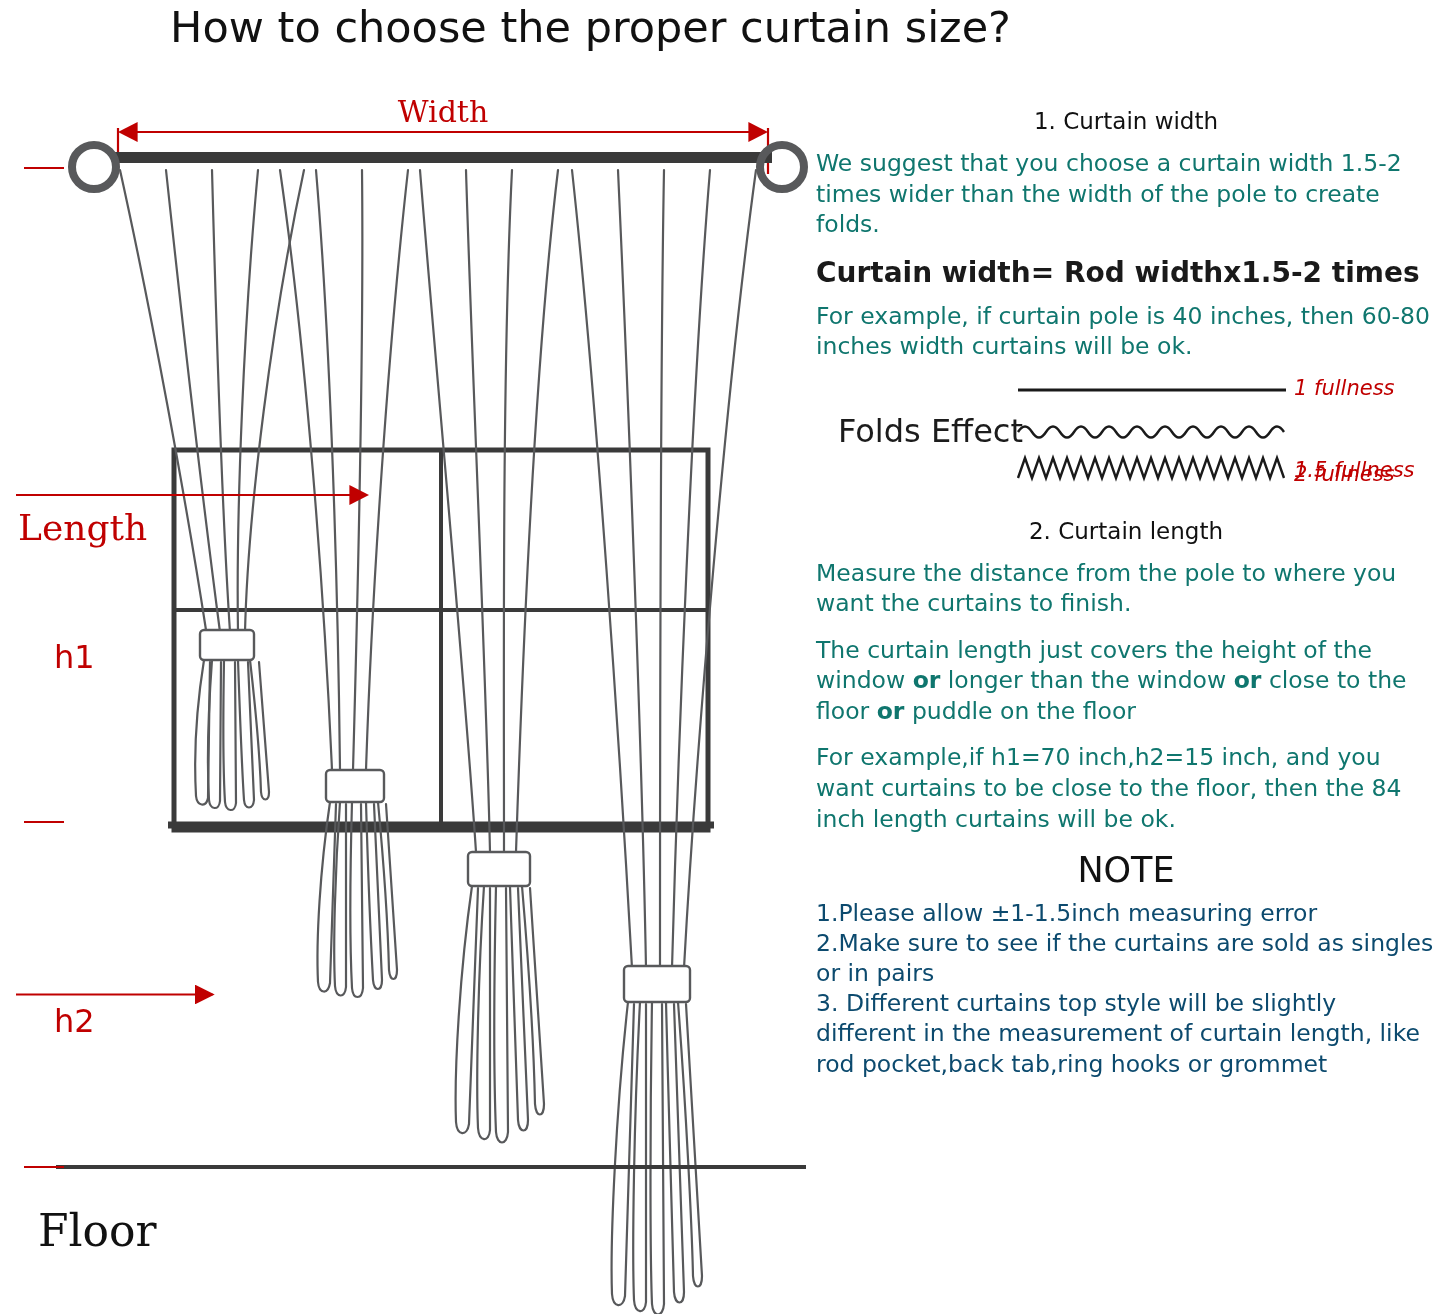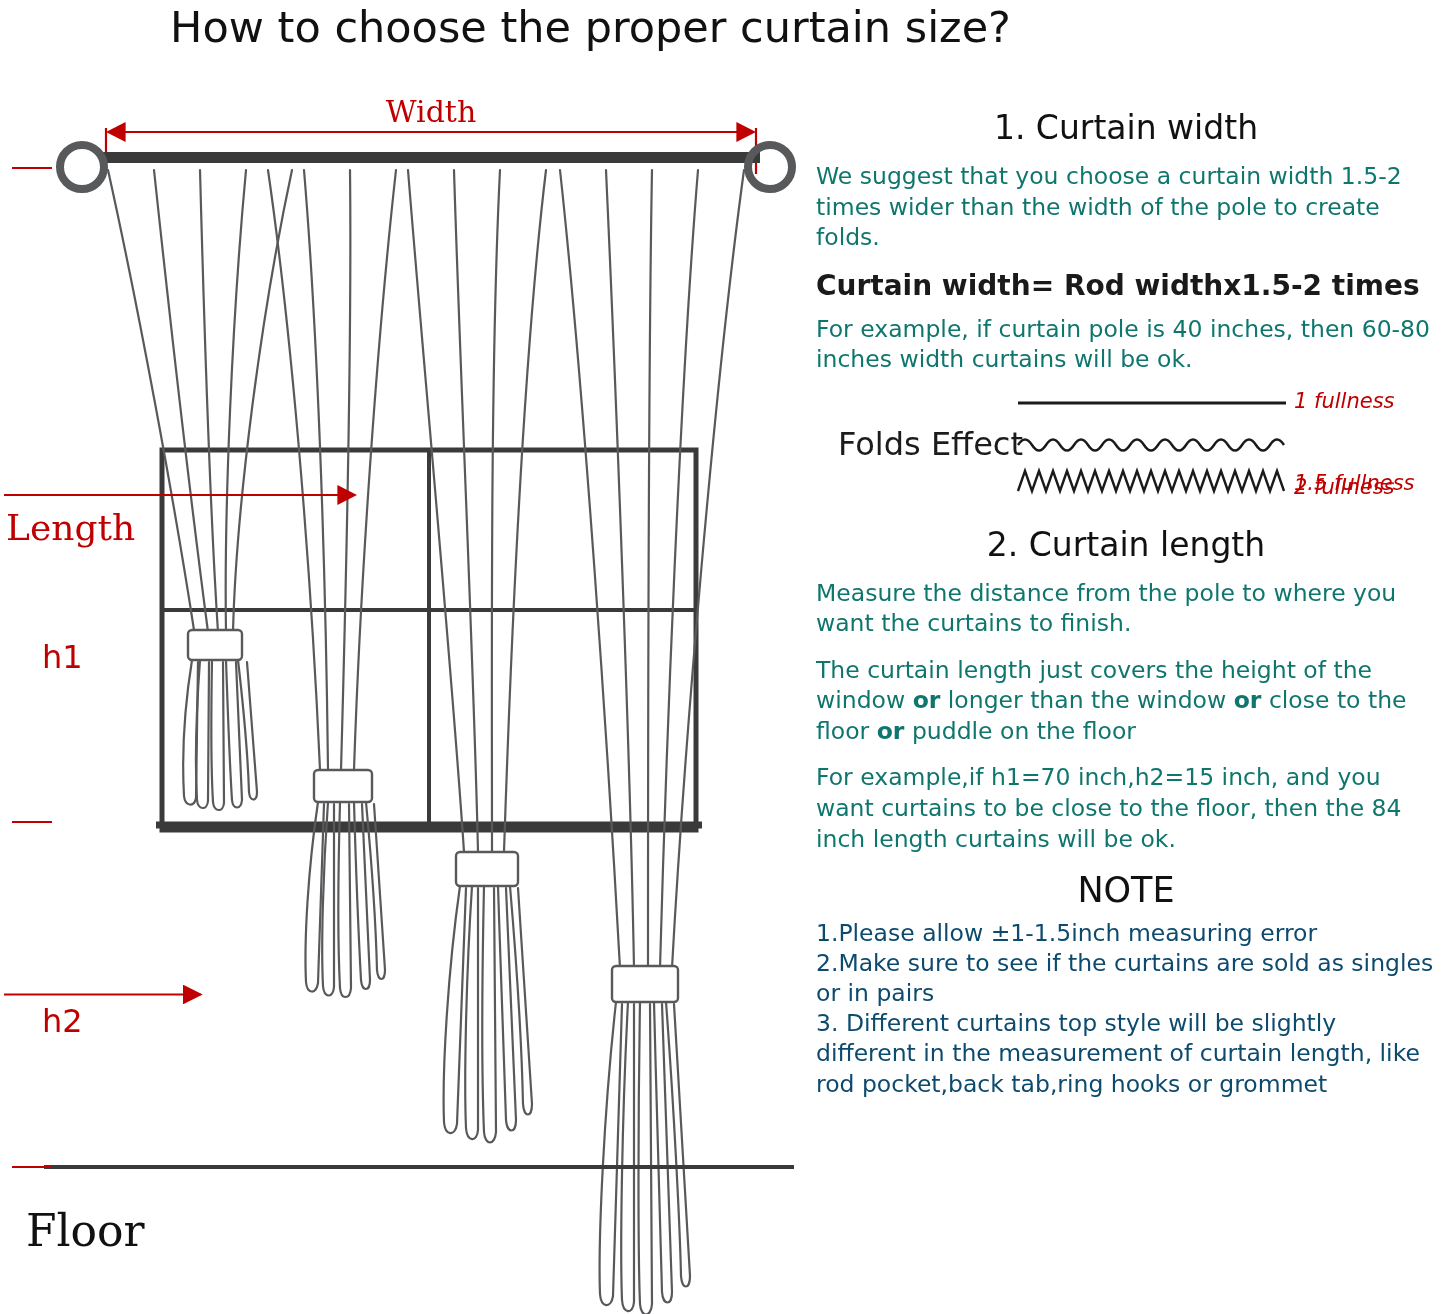--- a/index.html
+++ b/index.html
@@ -20,34 +20,34 @@
     text-align: center;
     font-family: "DejaVu Sans", sans-serif;
     font-size: 43px;
     font-weight: 400;
     letter-spacing: 0px;
     color: #111;
   }
   
   #diagram {
     position: absolute;
-    top: 70px; left: 4px;
+    top: 70px; left: 16px;
     width: 800px; height: 1244px;
   }
   #diagram svg { display: block; }
 
   
   #right {
     position: absolute;
     top: 108px; left: 816px;
     width: 620px;
   }
   h2.sec {
     font-family: "DejaVu Sans", sans-serif;
-    font-size: 33px;
+    font-size: 23px;
     font-weight: 400;
     margin: 0 0 14px 0;
     text-align: center;
     color: #111;
   }
   h2.note {
     font-family: "DejaVu Sans", sans-serif;
     font-size: 35px;
     font-weight: 400;
     margin: 4px 0 8px 0;
@@ -84,21 +84,21 @@
     position: absolute;
     font-size: 21px;
     color: #c00000;
     font-style: italic;
   }
   #folds .l1 { left: 478px; top: 2px; }
   #folds .l2 { left: 478px; top: 44px; margin-top: 40px; }
   #folds .l3 { left: 478px; top: 88px; }
   #folds svg { position: absolute; left: 198px; top: 0; }
 
-  #sec2 { margin-top: 20px; }
+  #sec2 { margin-top: 26px; }
   #noteblock { margin-top: 10px; }
   p.notetext {
     font-size: 23.5px;
     line-height: 1.28;
     margin: 0;
     color: #0c4a6e;
   }
 </style>
 </head>
 <body>

